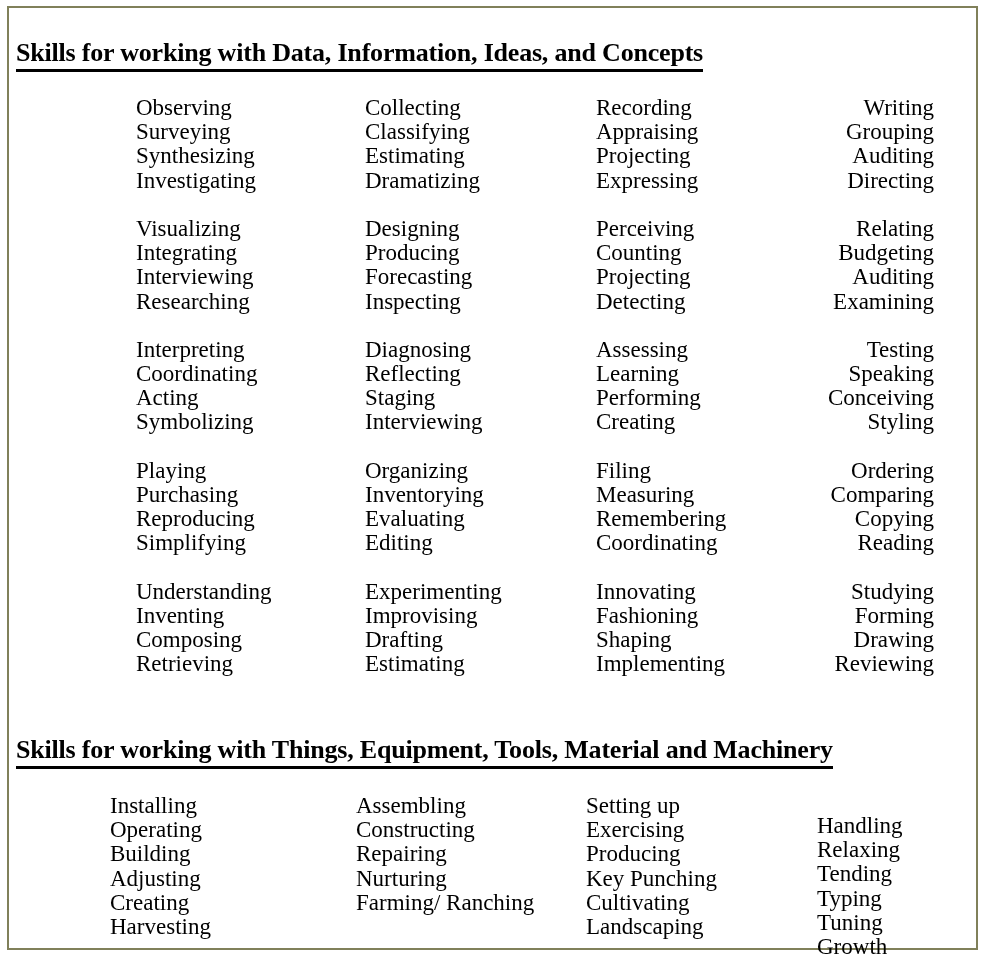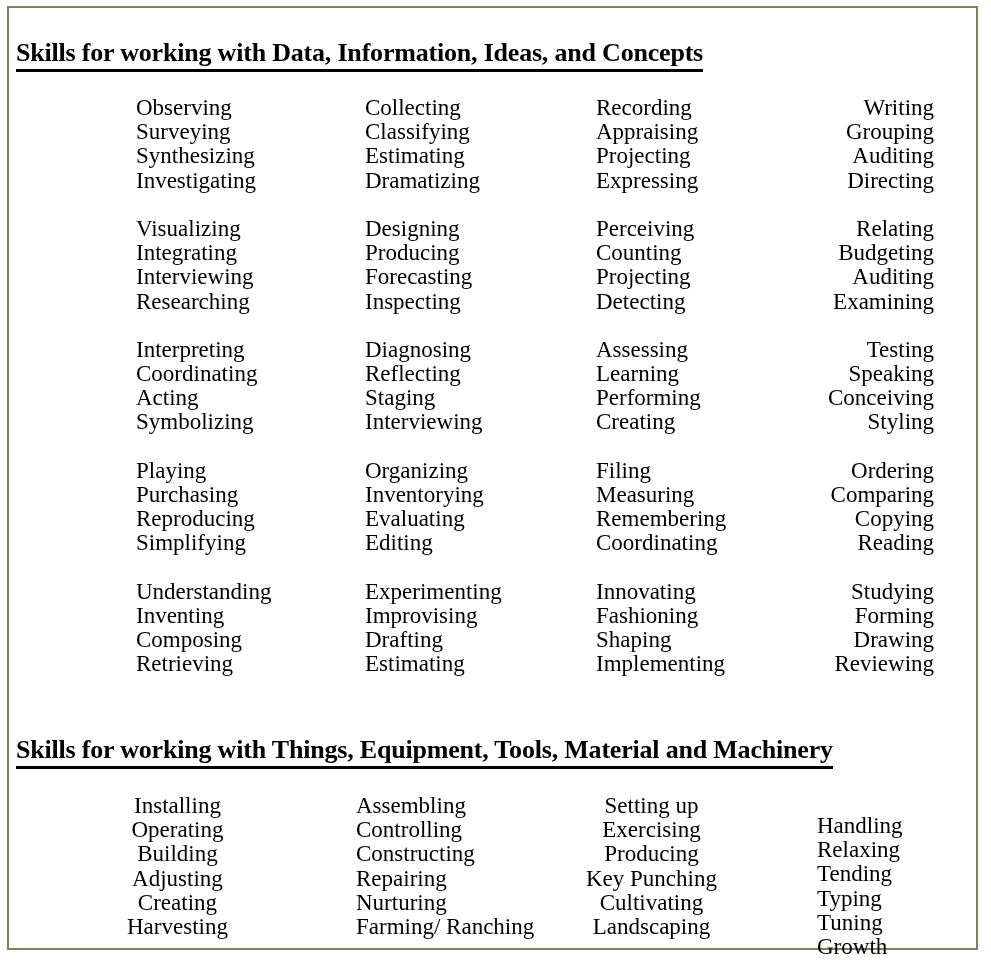--- a/index.html
+++ b/index.html
@@ -77,23 +77,23 @@
   }
 
   
   .data-col-1 { left: 136px; }
   .data-col-2 { left: 365px; }
   .data-col-3 { left: 596px; }
   .data-col-4 { left: 828px; text-align: right; }
   .data-section-top { top: 96px; }
 
   
-  .things-col-1 { left: 127px; text-align: center; }
+  .things-col-1 { left: 110px; }
   .things-col-2 { left: 356px; }
-  .things-col-3 { left: 586px; text-align: center; }
+  .things-col-3 { left: 586px; }
   .things-col-4 { left: 817px; margin-top: 20px; }
   .things-section-top { top: 794px; }
 </style>
 </head>
 <body>
 
 <div id="page-inner">
   <div id="page-frame"></div>
 
   <div class="section-heading" id="heading-data">
@@ -216,21 +216,20 @@
     <span class="skill-item">Installing</span>
     <span class="skill-item">Operating</span>
     <span class="skill-item">Building</span>
     <span class="skill-item">Adjusting</span>
     <span class="skill-item">Creating</span>
     <span class="skill-item">Harvesting</span>
   </div>
 
   <div class="skill-col things-col-2 things-section-top">
     <span class="skill-item">Assembling</span>
-    <span class="skill-item">Controlling</span>
     <span class="skill-item">Constructing</span>
     <span class="skill-item">Repairing</span>
     <span class="skill-item">Nurturing</span>
     <span class="skill-item">Farming/ Ranching</span>
   </div>
 
   <div class="skill-col things-col-3 things-section-top">
     <span class="skill-item">Setting up</span>
     <span class="skill-item">Exercising</span>
     <span class="skill-item">Producing</span>

